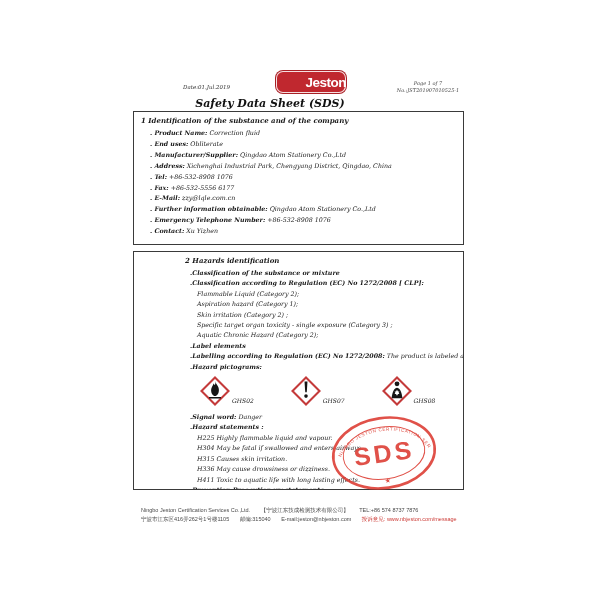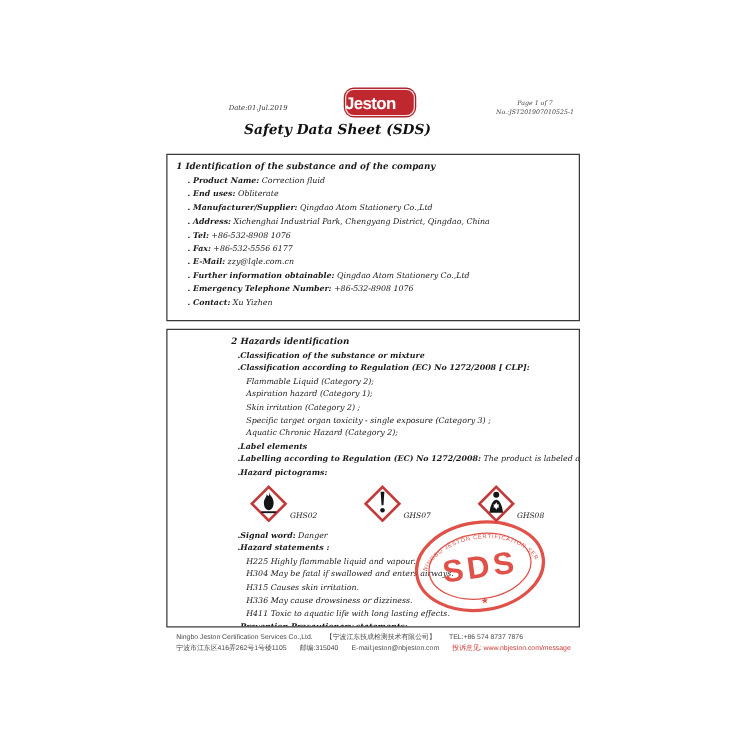--- a/index.html
+++ b/index.html
@@ -1,33 +1,33 @@
 <!DOCTYPE html>
 <html><head>
 <meta charset="utf-8">
 <style>
   html,body{margin:0;padding:0;background:#fff;}
   .canvas{position:relative;width:600px;height:600px;background:#ffffff;overflow:hidden;
           font-family:"DejaVu Serif",serif;color:#1a1a1a;}
 
   
   .doc-date{position:absolute;left:183px;top:84px;font-size:5.5px;font-style:italic;color:#333;}
-  .logo{position:absolute;left:276px;top:71px;width:56px;height:22px;background:#c0282f;
-        border-radius:7px;display:flex;align-items:center;justify-content:flex-start;
+  .logo{position:absolute;left:276px;top:71px;width:70px;height:22px;background:#c0282f;
+        border-radius:7px;display:flex;align-items:center;justify-content:flex-end;
         box-shadow:inset 0 0 0 1px rgba(255,255,255,.85), 0 0 0 1px #a82026;}
   .logo span{color:#fff;font-family:"Liberation Sans",sans-serif;font-weight:bold;
              font-size:13.5px;letter-spacing:-0.5px;}
   .pageinfo{position:absolute;left:388px;top:80px;width:80px;text-align:center;
             font-size:5px;font-style:italic;color:#444;line-height:6.5px;}
   .doc-title{position:absolute;left:0;top:97px;width:540px;text-align:center;
              font-size:11px;font-weight:bold;font-style:italic;color:#111;}
 
   
   .box{position:absolute;left:133px;width:331px;border:1px solid #3a3a3a;background:#fff;
-       overflow:hidden;box-sizing:border-box;margin-top:12px;}
+       overflow:hidden;box-sizing:border-box;}
   .sec1{top:111px;height:134px;}
   .sec2{top:251px;height:239px;padding-left:44px;}
   .sec-heading{font-size:7px;font-weight:bold;font-style:italic;margin:4px 0 3px 7px;white-space:nowrap;}
   .item{margin-left:16px;font-size:6.3px;font-style:italic;line-height:10.9px;white-space:nowrap;}
   .item .lbl{font-weight:bold;}
   .s2line{font-size:6.3px;font-style:italic;line-height:10.4px;white-space:nowrap;}
   .s2bold{margin-left:12px;font-weight:bold;}
   .s2sub{margin-left:19px;}
   .s2mixed{margin-left:12px;}
   .s2mixed .lbl{font-weight:bold;}

